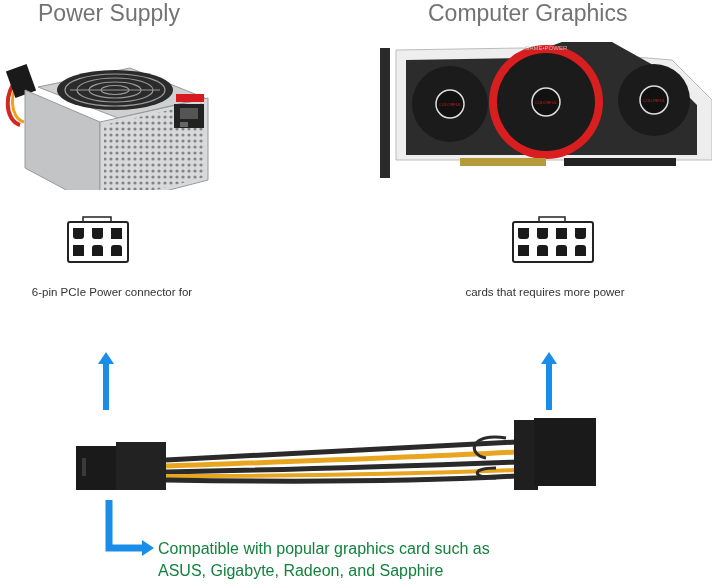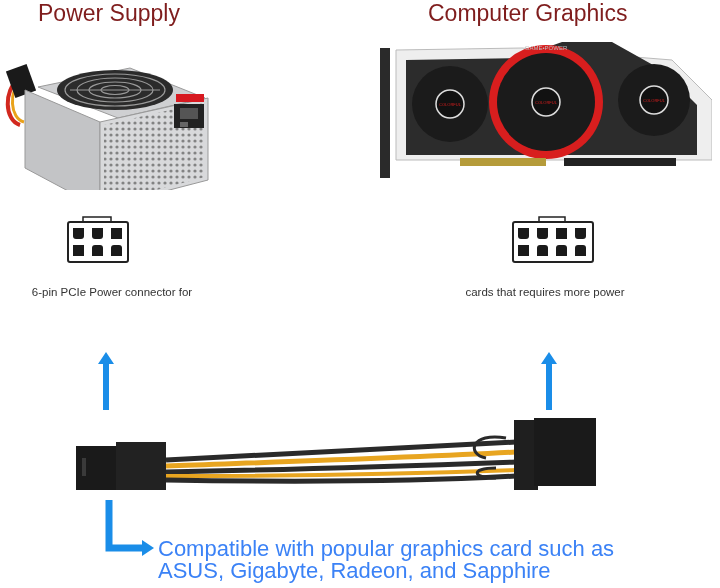--- a/index.html
+++ b/index.html
@@ -1,20 +1,20 @@
 <!DOCTYPE html>
 <html><head>
 <meta charset="utf-8">
 <style>
   html, body { margin: 0; padding: 0; background: #ffffff; }
   body { width: 720px; height: 588px; position: relative; overflow: hidden; font-family: "Liberation Sans", sans-serif; color: #222; }
   .abs { position: absolute; }
-  .title { font-size: 23px; color: #7f1d1d; white-space: nowrap; }
+  .title { font-size: 23px; color: #737373; white-space: nowrap; }
   .caption { font-size: 11.5px; color: #333; text-align: center; line-height: 13px; }
-  .compat { font-size: 22px; color: #3b82f6; line-height: 22px; }
+  .compat { font-size: 16px; color: #15803d; line-height: 22px; }
 </style>
 </head>
 <body>
 
 <div class="abs title" style="left:38px; top:0px;">Power Supply</div>
 <div class="abs title" style="left:428px; top:0px;">Computer Graphics</div>
 
 <svg class="abs" style="left:0; top:30px;" width="220" height="160">
 
   <path d="M18,50 C4,60 4,90 20,95" stroke="#d2281e" stroke-width="4" fill="none"></path>
@@ -98,21 +98,21 @@
     <path d="M26,12 h11 v8 q0,3 -3,3 h-5 q-3,0 -3,-3 z"></path>
     <rect x="45" y="12" width="11" height="11"></rect>
     <path d="M64,12 h11 v8 q0,3 -3,3 h-5 q-3,0 -3,-3 z"></path>
     <rect x="7" y="29" width="11" height="11"></rect>
     <path d="M26,32 q0,-3 3,-3 h5 q3,0 3,3 v8 h-11 z"></path>
     <path d="M45,32 q0,-3 3,-3 h5 q3,0 3,3 v8 h-11 z"></path>
     <path d="M64,32 q0,-3 3,-3 h5 q3,0 3,3 v8 h-11 z"></path>
   </g>
 </svg>
 
-<div class="abs caption" style="left:12px; top:286px; width:200px;">
+<div class="abs caption" style="left:0px; top:286px; width:200px;padding-left:12px;">
   <div>6-pin PCIe Power connector for</div>
 </div>
 <div class="abs caption" style="left:440px; top:286px; width:210px;">
   <div>cards that requires more power</div>
 </div>
 
 <svg class="abs" style="left:98px; top:352px;" width="16" height="60">
   <polygon points="8,0 16,12 11,12 11,58 5,58 5,12 0,12" fill="#1a8de8"></polygon>
 </svg>
 <svg class="abs" style="left:541px; top:352px;" width="16" height="60">

